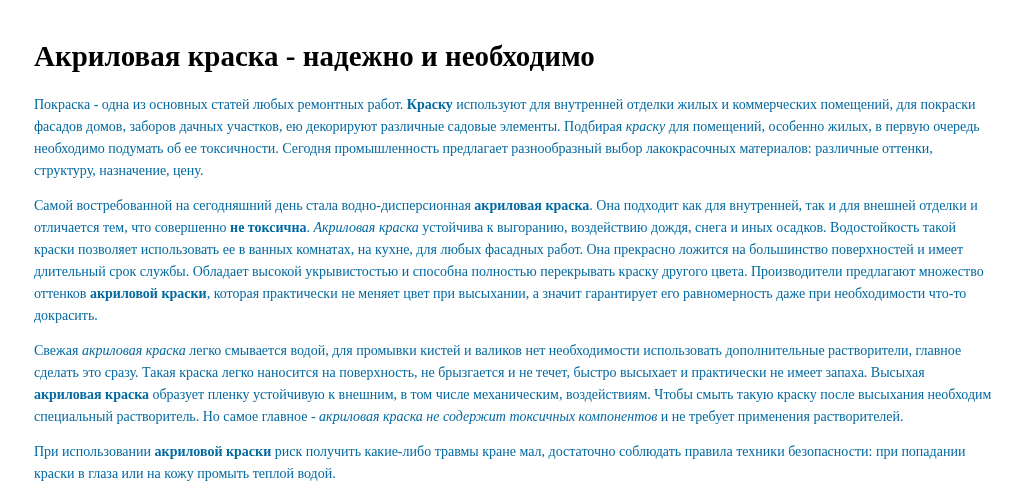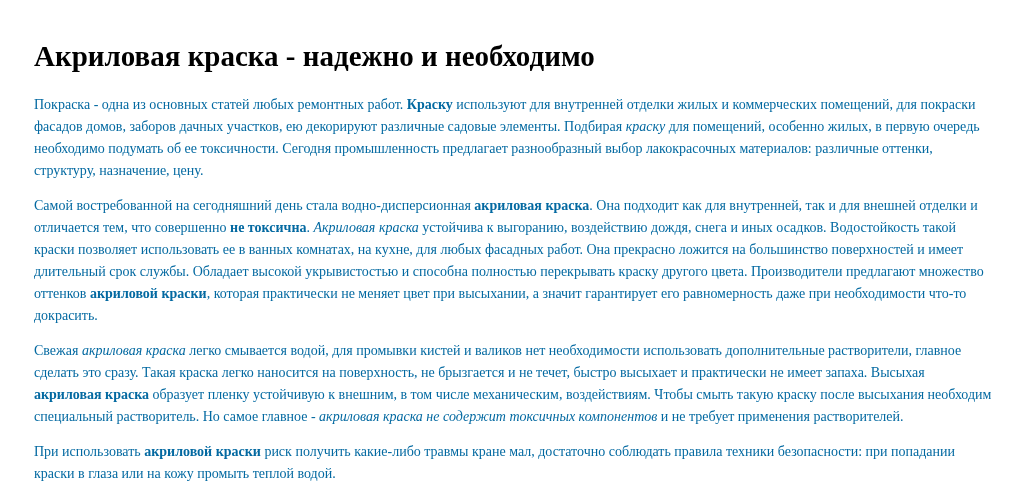--- a/index.html
+++ b/index.html
@@ -27,15 +27,15 @@
 </style>
 </head>
 <body>
 
 <div class="page">
   <h1>Акриловая краска - надежно и необходимо</h1>
   <div class="article">
     <p><span>Покраска - одна из основных статей любых ремонтных работ. </span><b>Краску</b><span> используют для внутренней отделки жилых и коммерческих помещений, для покраски фасадов домов, заборов дачных участков, ею декорируют различные садовые элементы. Подбирая </span><i>краску</i><span> для помещений, особенно жилых, в первую очередь необходимо подумать об ее токсичности. Сегодня промышленность предлагает разнообразный выбор лакокрасочных материалов: различные оттенки, структуру, назначение, цену.</span></p>
     <p><span>Самой востребованной на сегодняшний день стала водно-дисперсионная </span><b>акриловая краска</b><span>. Она подходит как для внутренней, так и для внешней отделки и отличается тем, что совершенно </span><b>не токсична</b><span>. </span><i>Акриловая краска</i><span> устойчива к выгоранию, воздействию дождя, снега и иных осадков. Водостойкость такой краски позволяет использовать ее в ванных комнатах, на кухне, для любых фасадных работ. Она прекрасно ложится на большинство поверхностей и имеет длительный срок службы. Обладает высокой укрывистостью и способна полностью перекрывать краску другого цвета. Производители предлагают множество оттенков </span><b>акриловой краски</b><span>, которая практически не меняет цвет при высыхании, а значит гарантирует его равномерность даже при необходимости что-то докрасить.</span></p>
     <p><span>Свежая </span><i>акриловая краска</i><span> легко смывается водой, для промывки кистей и валиков нет необходимости использовать дополнительные растворители, главное сделать это сразу. Такая краска легко наносится на поверхность, не брызгается и не течет, быстро высыхает и практически не имеет запаха. Высыхая </span><b>акриловая краска</b><span> образует пленку устойчивую к внешним, в том числе механическим, воздействиям. Чтобы смыть такую краску после высыхания необходим специальный растворитель. Но самое главное - </span><i>акриловая краска не содержит токсичных компонентов</i><span> и не требует применения растворителей.</span></p>
-    <p><span>При использовать </span><b>акриловой краски</b><span> риск получить какие-либо травмы кране мал, достаточно соблюдать правила техники безопасности: при попадании краски в глаза или на кожу промыть теплой водой.</span></p>
+    <p><span>При использовании </span><b>акриловой краски</b><span> риск получить какие-либо травмы кране мал, достаточно соблюдать правила техники безопасности: при попадании краски в глаза или на кожу промыть теплой водой.</span></p>
   </div>
 </div>
 
 </body></html>

